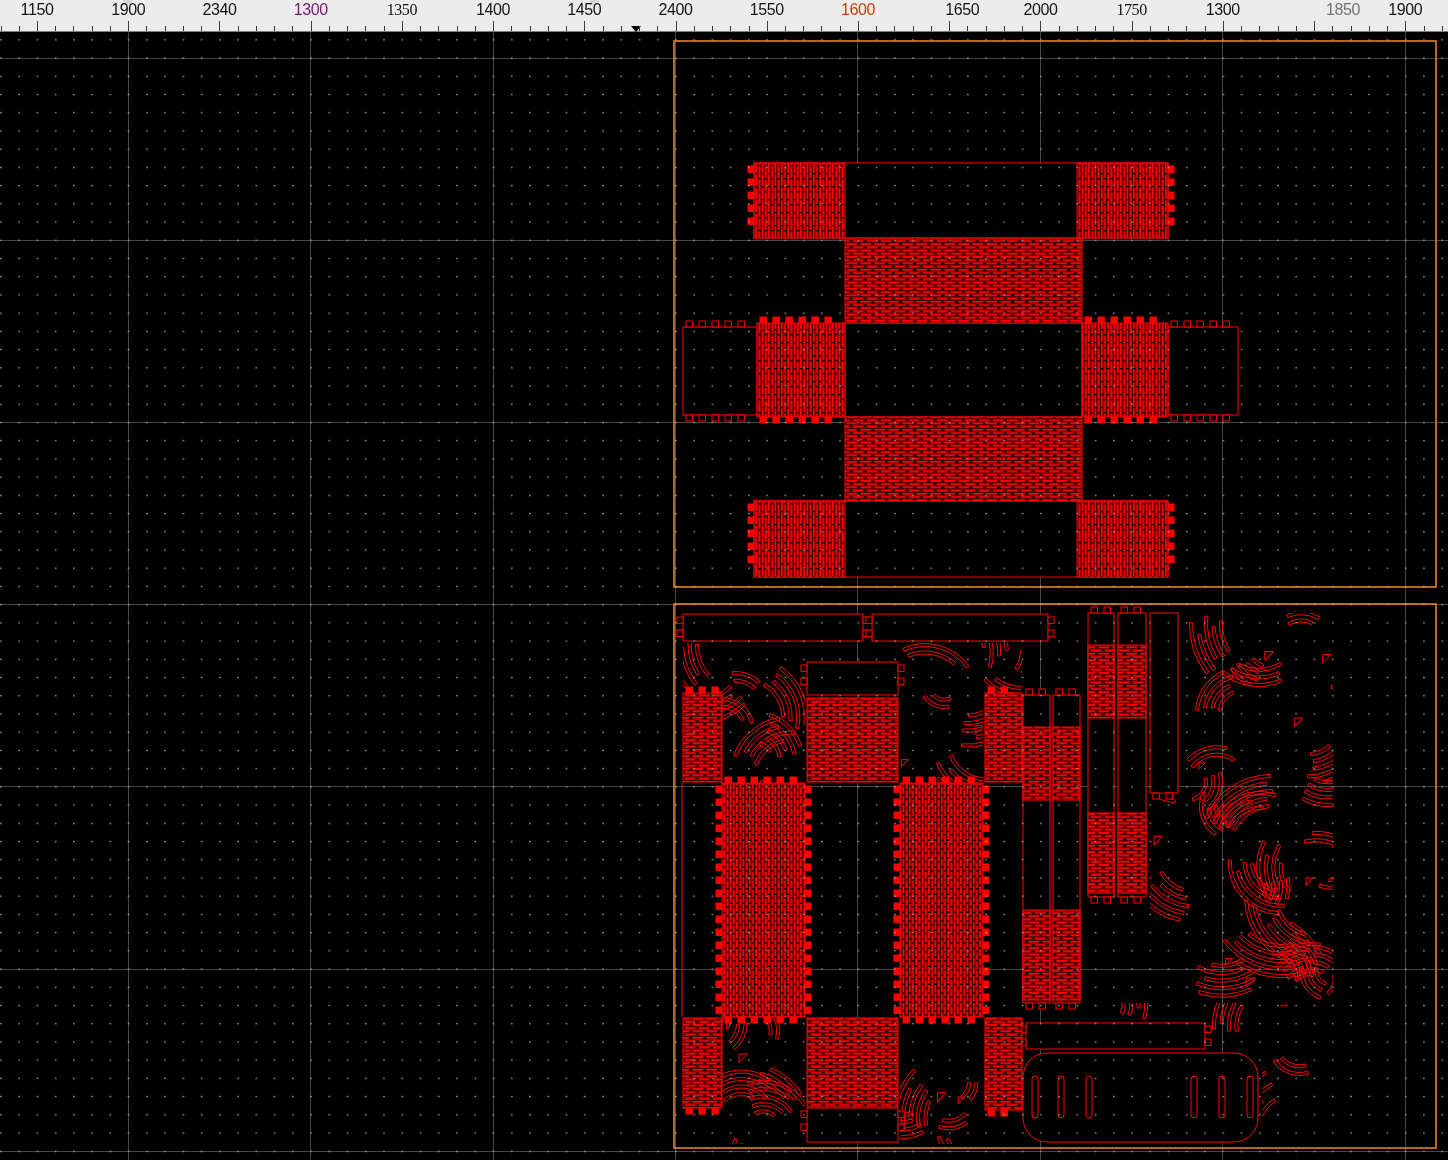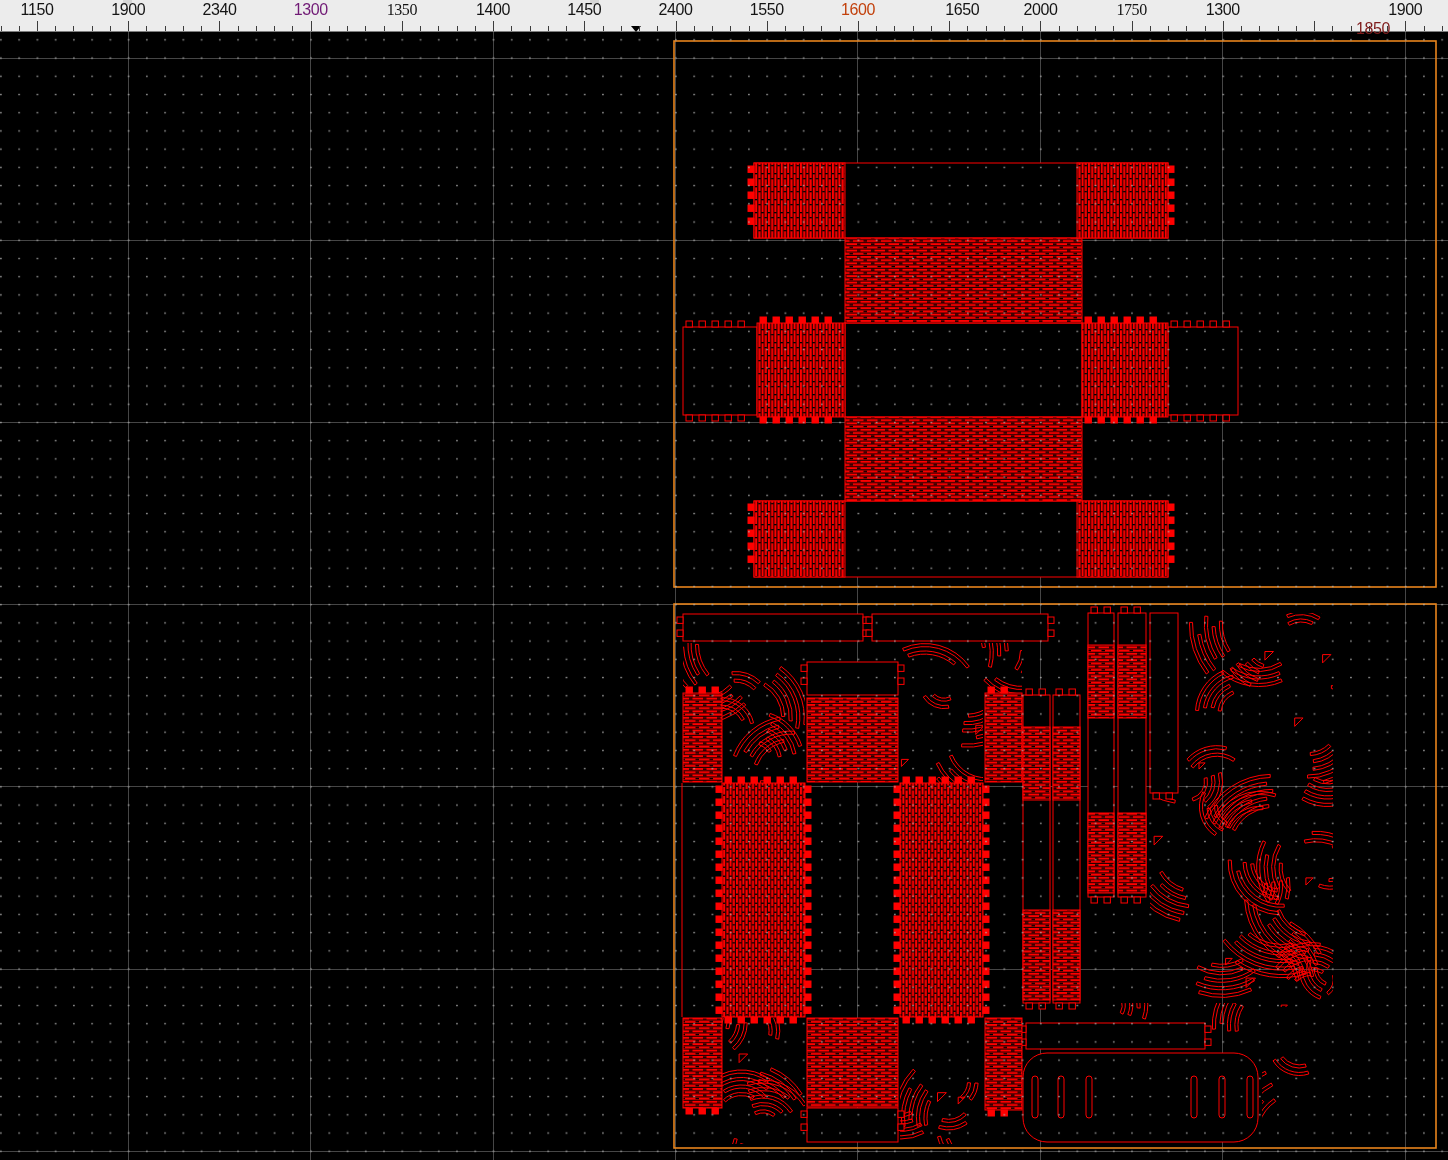--- a/index.html
+++ b/index.html
@@ -125,21 +125,21 @@
     <div class="rlabel" style="left: 857.98px; color: #c2410c;">1600</div>
     <div class="tick" style="left: 949.2px; top: 21px; height: 10px; background: rgb(60, 60, 60);"></div>
     <div class="rlabel" style="left: 949.2px; color: rgb(20, 20, 20); text-align: right;">1650</div>
     <div class="tick" style="left: 1040.42px; top: 21px; height: 10px; background: rgb(60, 60, 60);"></div>
     <div class="rlabel" style="left: 1040.42px; color: rgb(20, 20, 20);">2000</div>
     <div class="tick" style="left: 1131.64px; top: 21px; height: 10px; background: rgb(60, 60, 60);"></div>
     <div class="rlabel" style="left: 1131.64px; color: rgb(20, 20, 20); font-family: Liberation Serif, serif;">1750</div>
     <div class="tick" style="left: 1222.86px; top: 21px; height: 10px; background: rgb(60, 60, 60);"></div>
     <div class="rlabel" style="left: 1222.86px; color: rgb(20, 20, 20);">1300</div>
     <div class="tick" style="left: 1314.08px; top: 21px; height: 10px; background: rgb(60, 60, 60);"></div>
-    <div class="rlabel" style="left: 1373px; color: #7f1d1d; margin-top: 19px;">1850</div>
+    <div class="rlabel" style="left: 1343px; color: #737373;">1850</div>
     <div class="tick" style="left: 1405.3px; top: 21px; height: 10px; background: rgb(60, 60, 60);"></div>
     <div class="rlabel" style="left: 1405.3px; color: rgb(20, 20, 20);">1900</div>
   </div>
 
 <svg id="canvas" width="1448" height="1160" xmlns="http://www.w3.org/2000/svg">
   <defs id="defs">
       <pattern id="vh" width="6.4" height="13" patternUnits="userSpaceOnUse">
         <rect x="0" y="0" width="6.4" height="13" fill="#ff0000"></rect>
         <rect x="2.1" y="0" width="1" height="13" fill="#000"></rect>
         <rect x="5.3" y="0" width="1" height="13" fill="#000"></rect>

